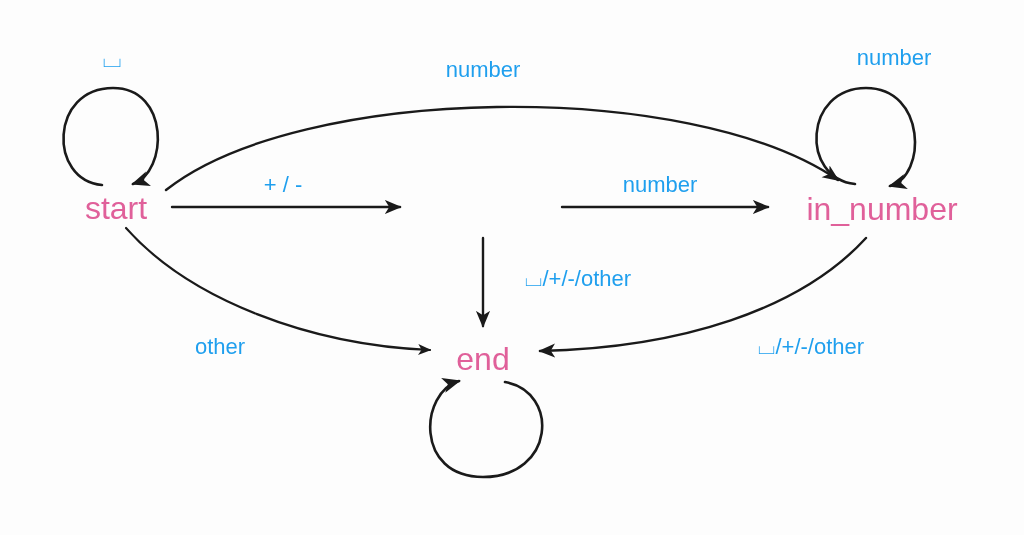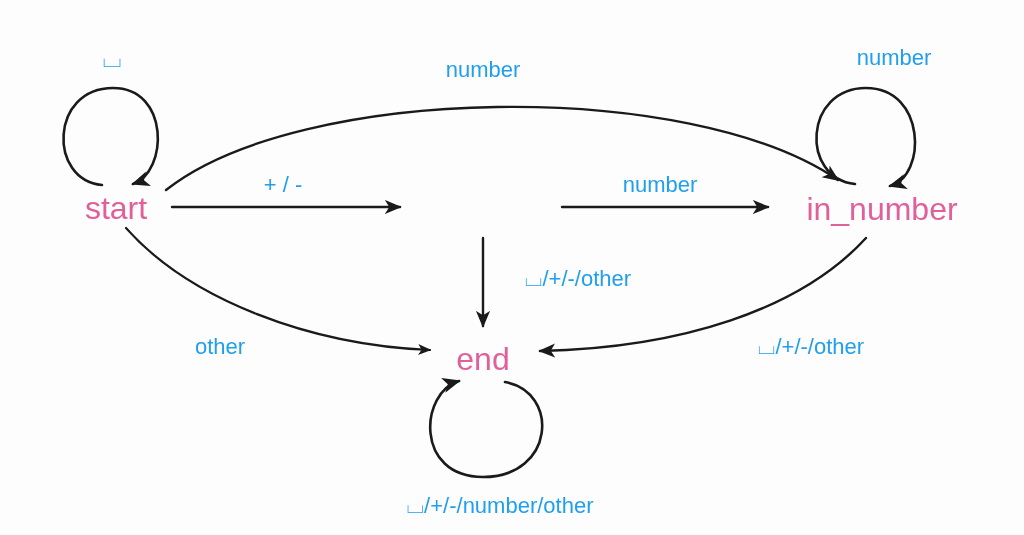--- a/index.html
+++ b/index.html
@@ -95,15 +95,14 @@
   <div class="edge-label sz-22" style="left:220px; top:347px;">other</div>
 
   <div class="edge-label sz-22" style="left:660px; top:185px;">number</div>
 
   <div class="edge-label sz-22" style="left:578px; top:279px;">⌴/+/-/other</div>
 
   <div class="edge-label sz-22" style="left:894px; top:58px;">number</div>
 
   <div class="edge-label sz-22" style="left:811px; top:347px;">⌴/+/-/other</div>
 
-  <div class="edge-label sz-22" style="left:500px; top:506px;">⌴/+/-/number/other</div>
 
 </div>
 
 </body></html>

